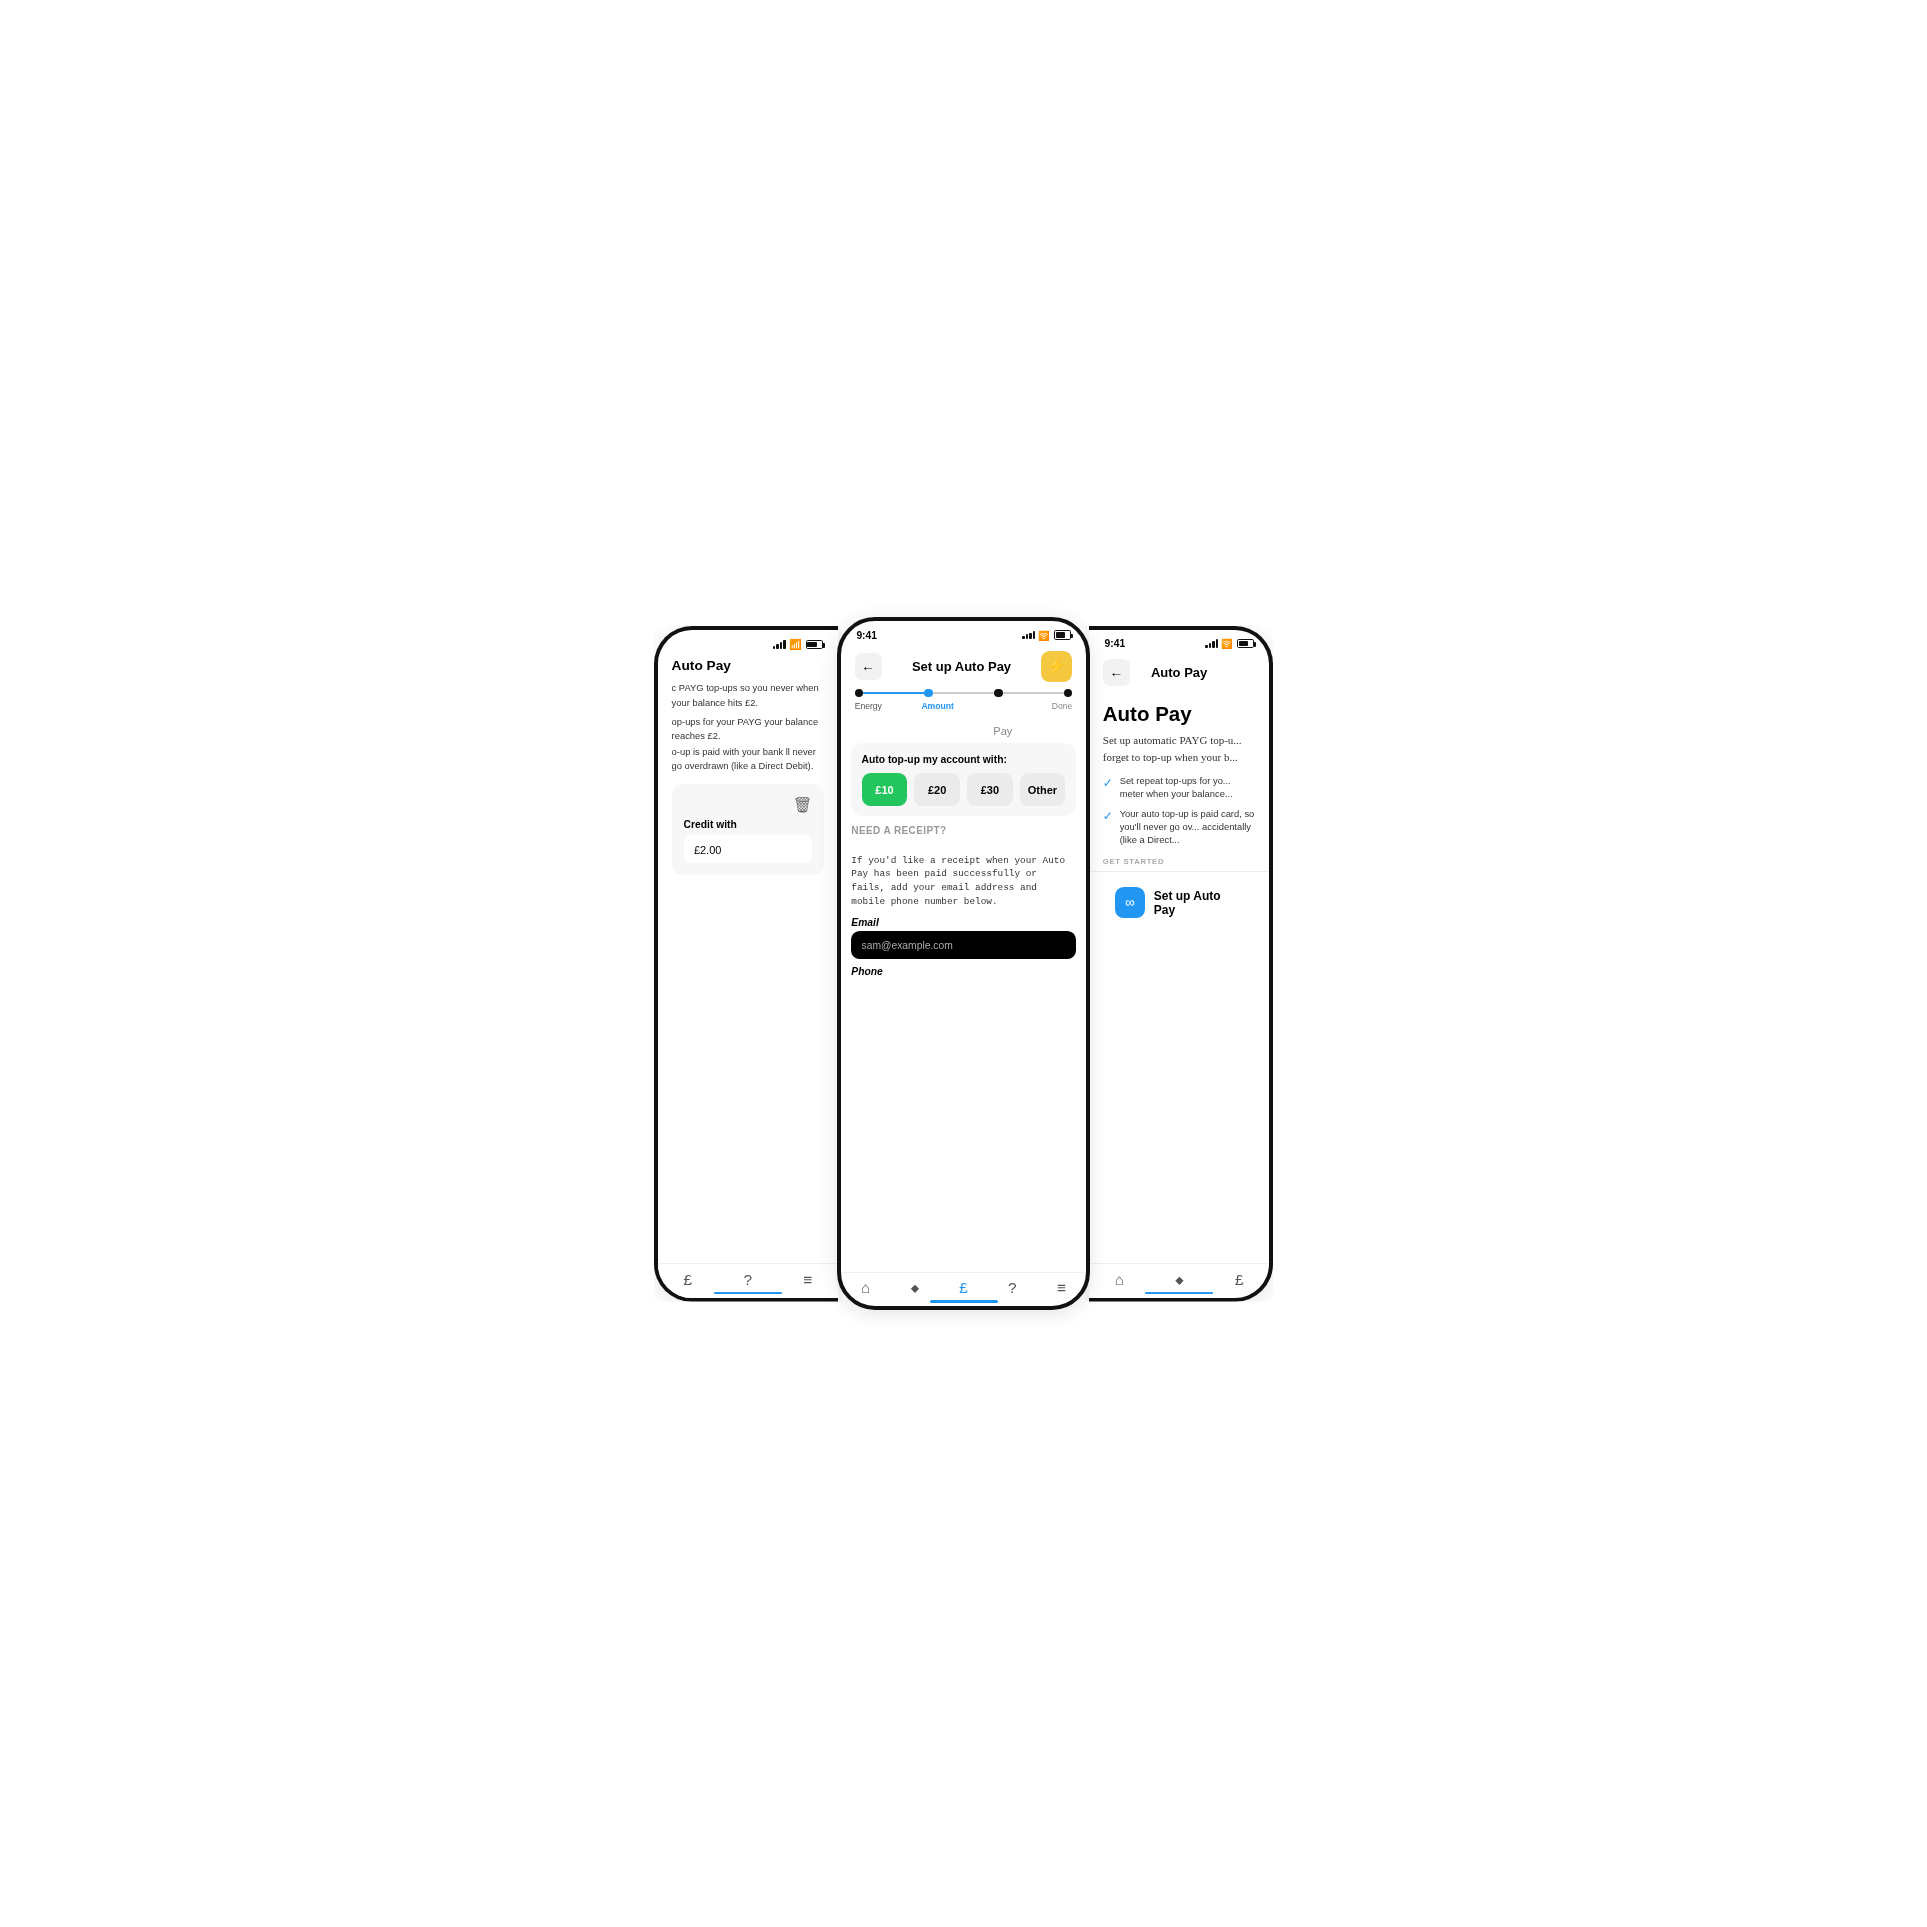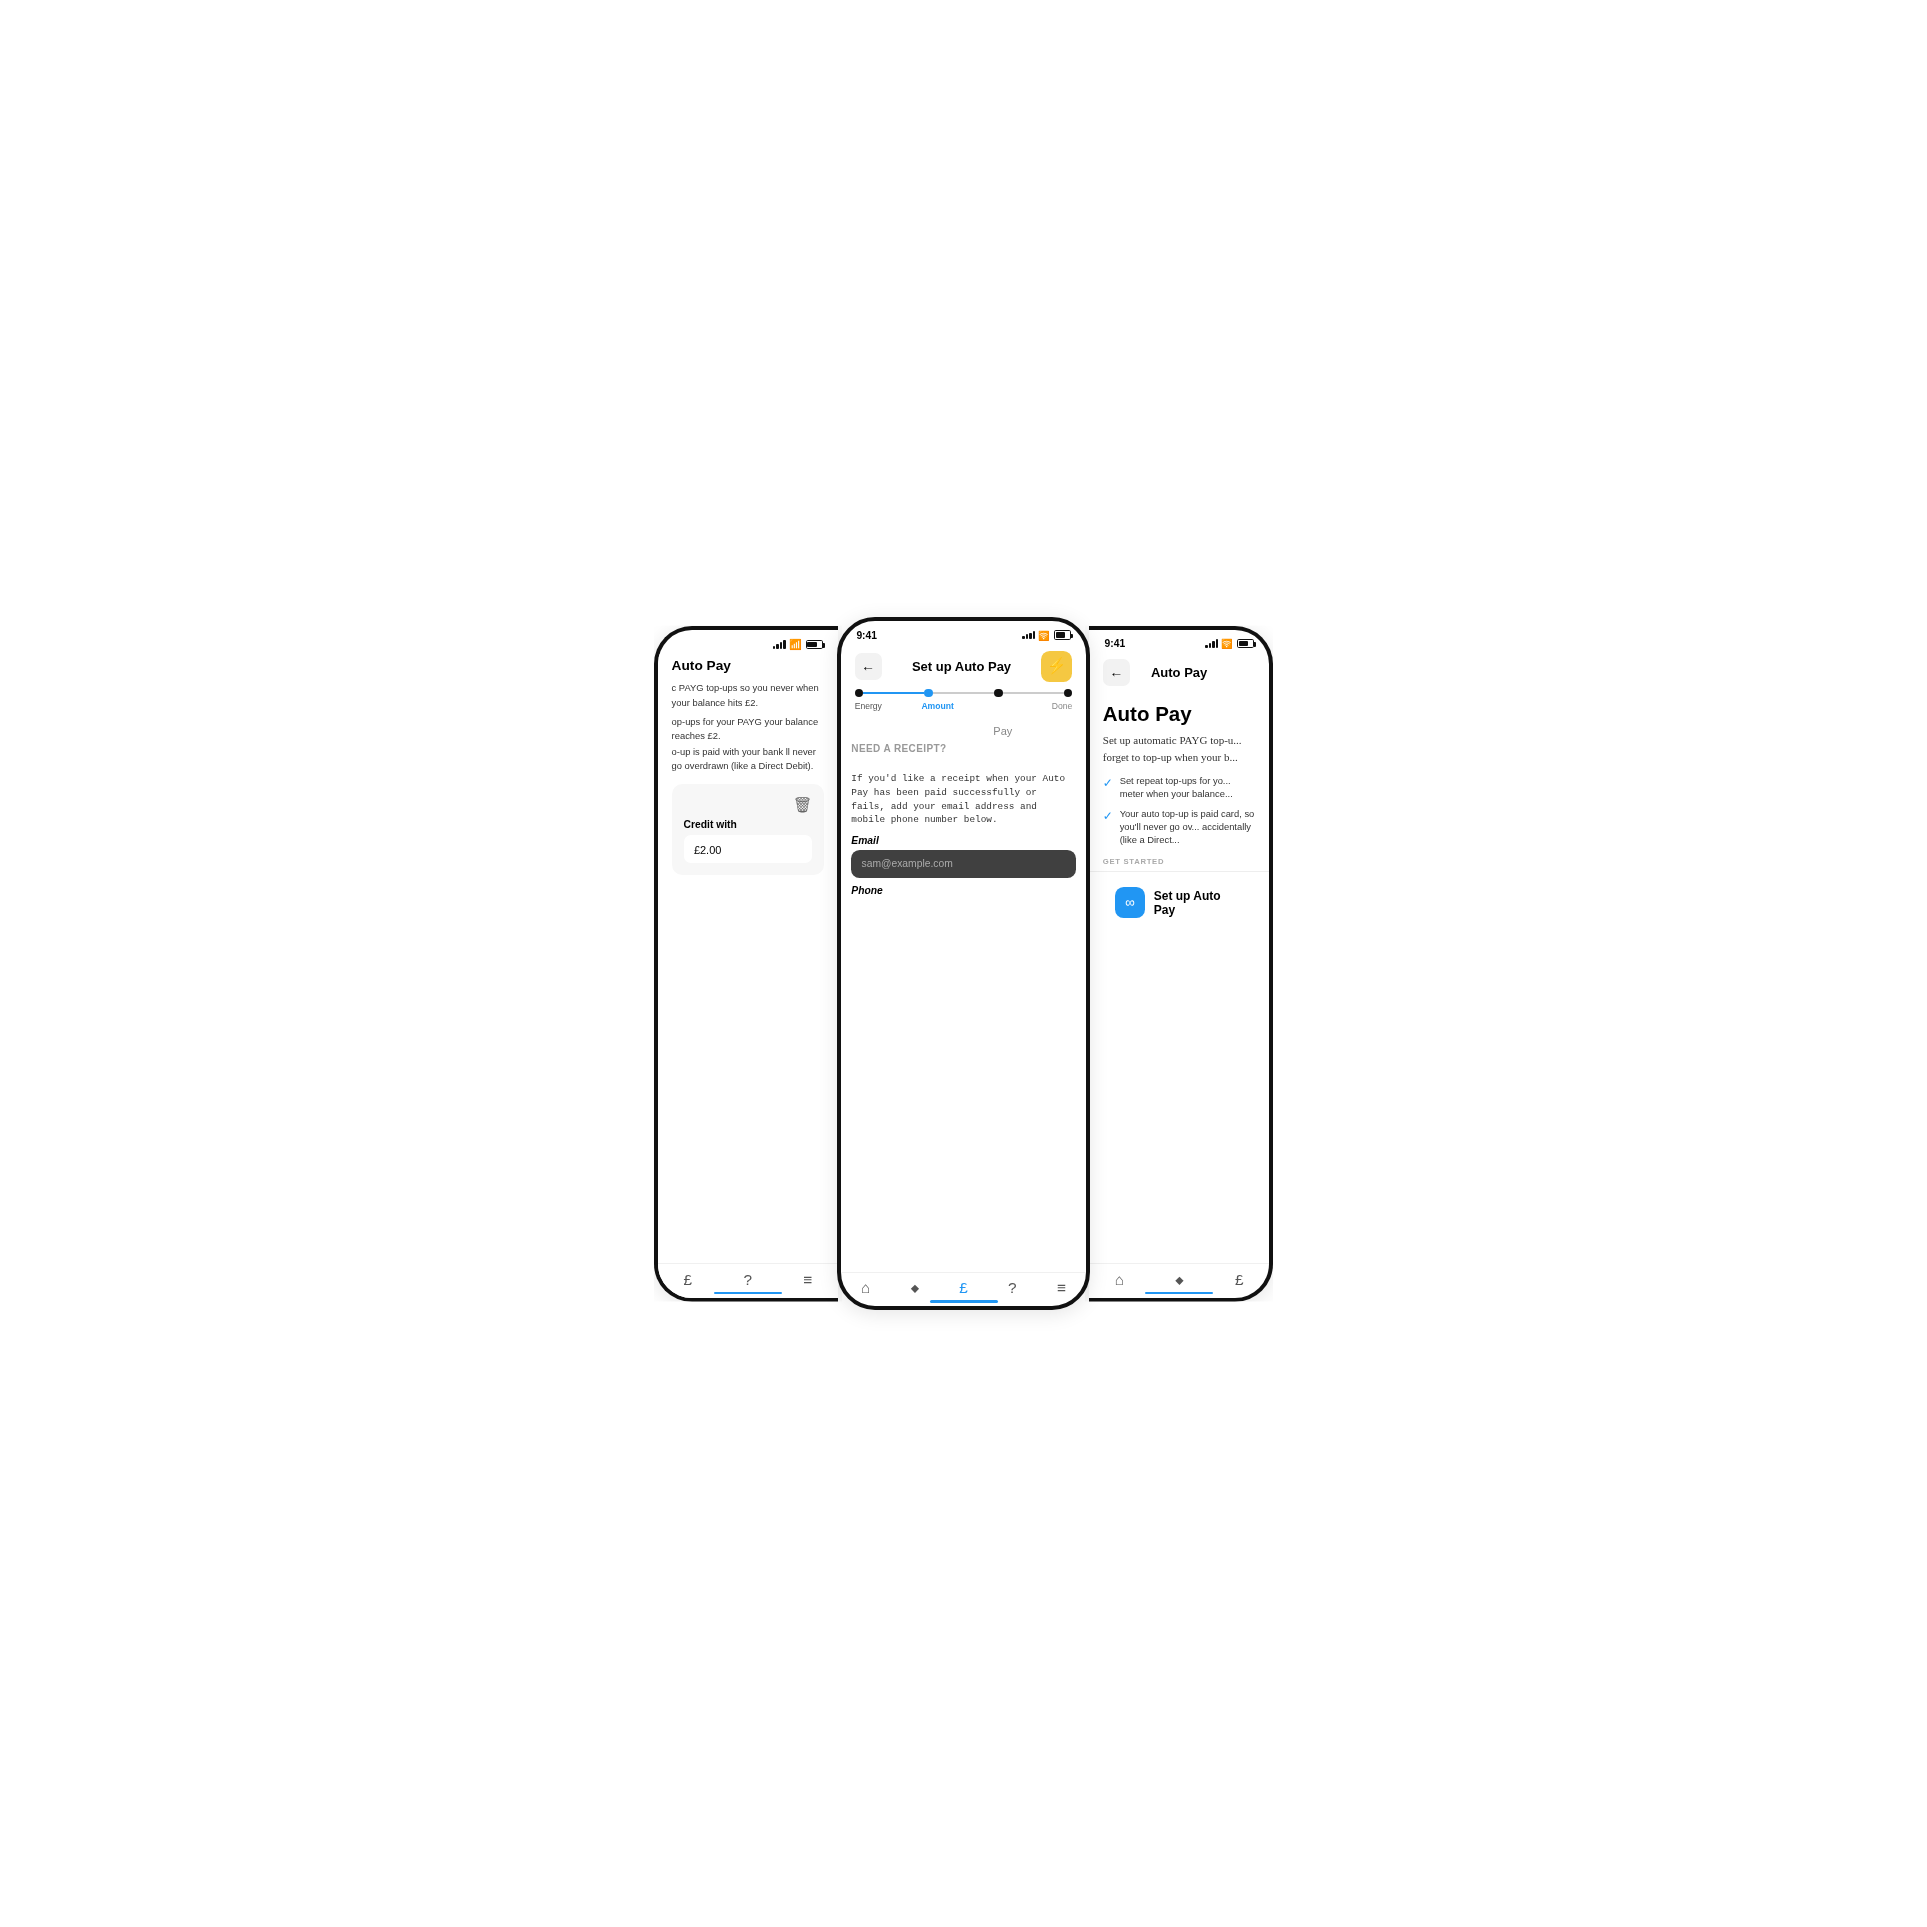--- a/index.html
+++ b/index.html
@@ -176,21 +176,21 @@
       color: #999;
       font-weight: 600;
       letter-spacing: 0.4px;
       margin-bottom: 18px;
       text-transform: uppercase;
     }
     .receipt-desc { font-size: 9.4px; color: #333; line-height: 1.45; margin-bottom: 8.6px; font-family: Liberation Mono, monospace; }
     .form-field { margin-bottom: 6.8px; }
     .form-field-label { font-size: 10.3px; font-weight: 600; margin-bottom: 3.4px; font-style: italic; }
     .form-input {
-      background: #404040;
+      background: #000000;
       border-radius: 8.6px;
       padding: 8.6px 10.3px;
       font-size: 10.3px;
       color: #aaa;
       width: 100%;
     }
 
     
     .bottom-nav {
       display: flex;
@@ -344,20 +344,29 @@
       <div style="display:flex;justify-content:space-between;padding:3.4px 0 6.8px;">
         <span style="font-size:8.6px;color:#555;font-weight:500;">Energy</span>
         <span style="font-size:8.6px;color:#2196F3;font-weight:700;">Amount</span>
         <span style="font-size:11px;color:#888;margin-top:24px;">Pay</span>
         <span style="font-size:8.6px;color:#888;">Done</span>
       </div>
     </div>
 
     <div style="flex:1;overflow-y:auto;overflow-x:hidden;">
 
+      <div class="section-card">
+        <div class="section-label">Auto top-up my account with:</div>
+        <div class="amount-buttons">
+          <div class="amount-btn selected">£10</div>
+          <div class="amount-btn">£20</div>
+          <div class="amount-btn">£30</div>
+          <div class="amount-btn">Other</div>
+        </div>
+      </div>
 
 
       <div class="receipt-section">
         <div class="receipt-label">NEED A RECEIPT?</div>
         <div class="receipt-desc">If you'd like a receipt when your Auto Pay has been paid successfully or fails, add your email address and mobile phone number below.</div>
         <div class="form-field">
           <div class="form-field-label">Email</div>
           <div class="form-input">sam@example.com</div>
         </div>
         <div class="form-field">

